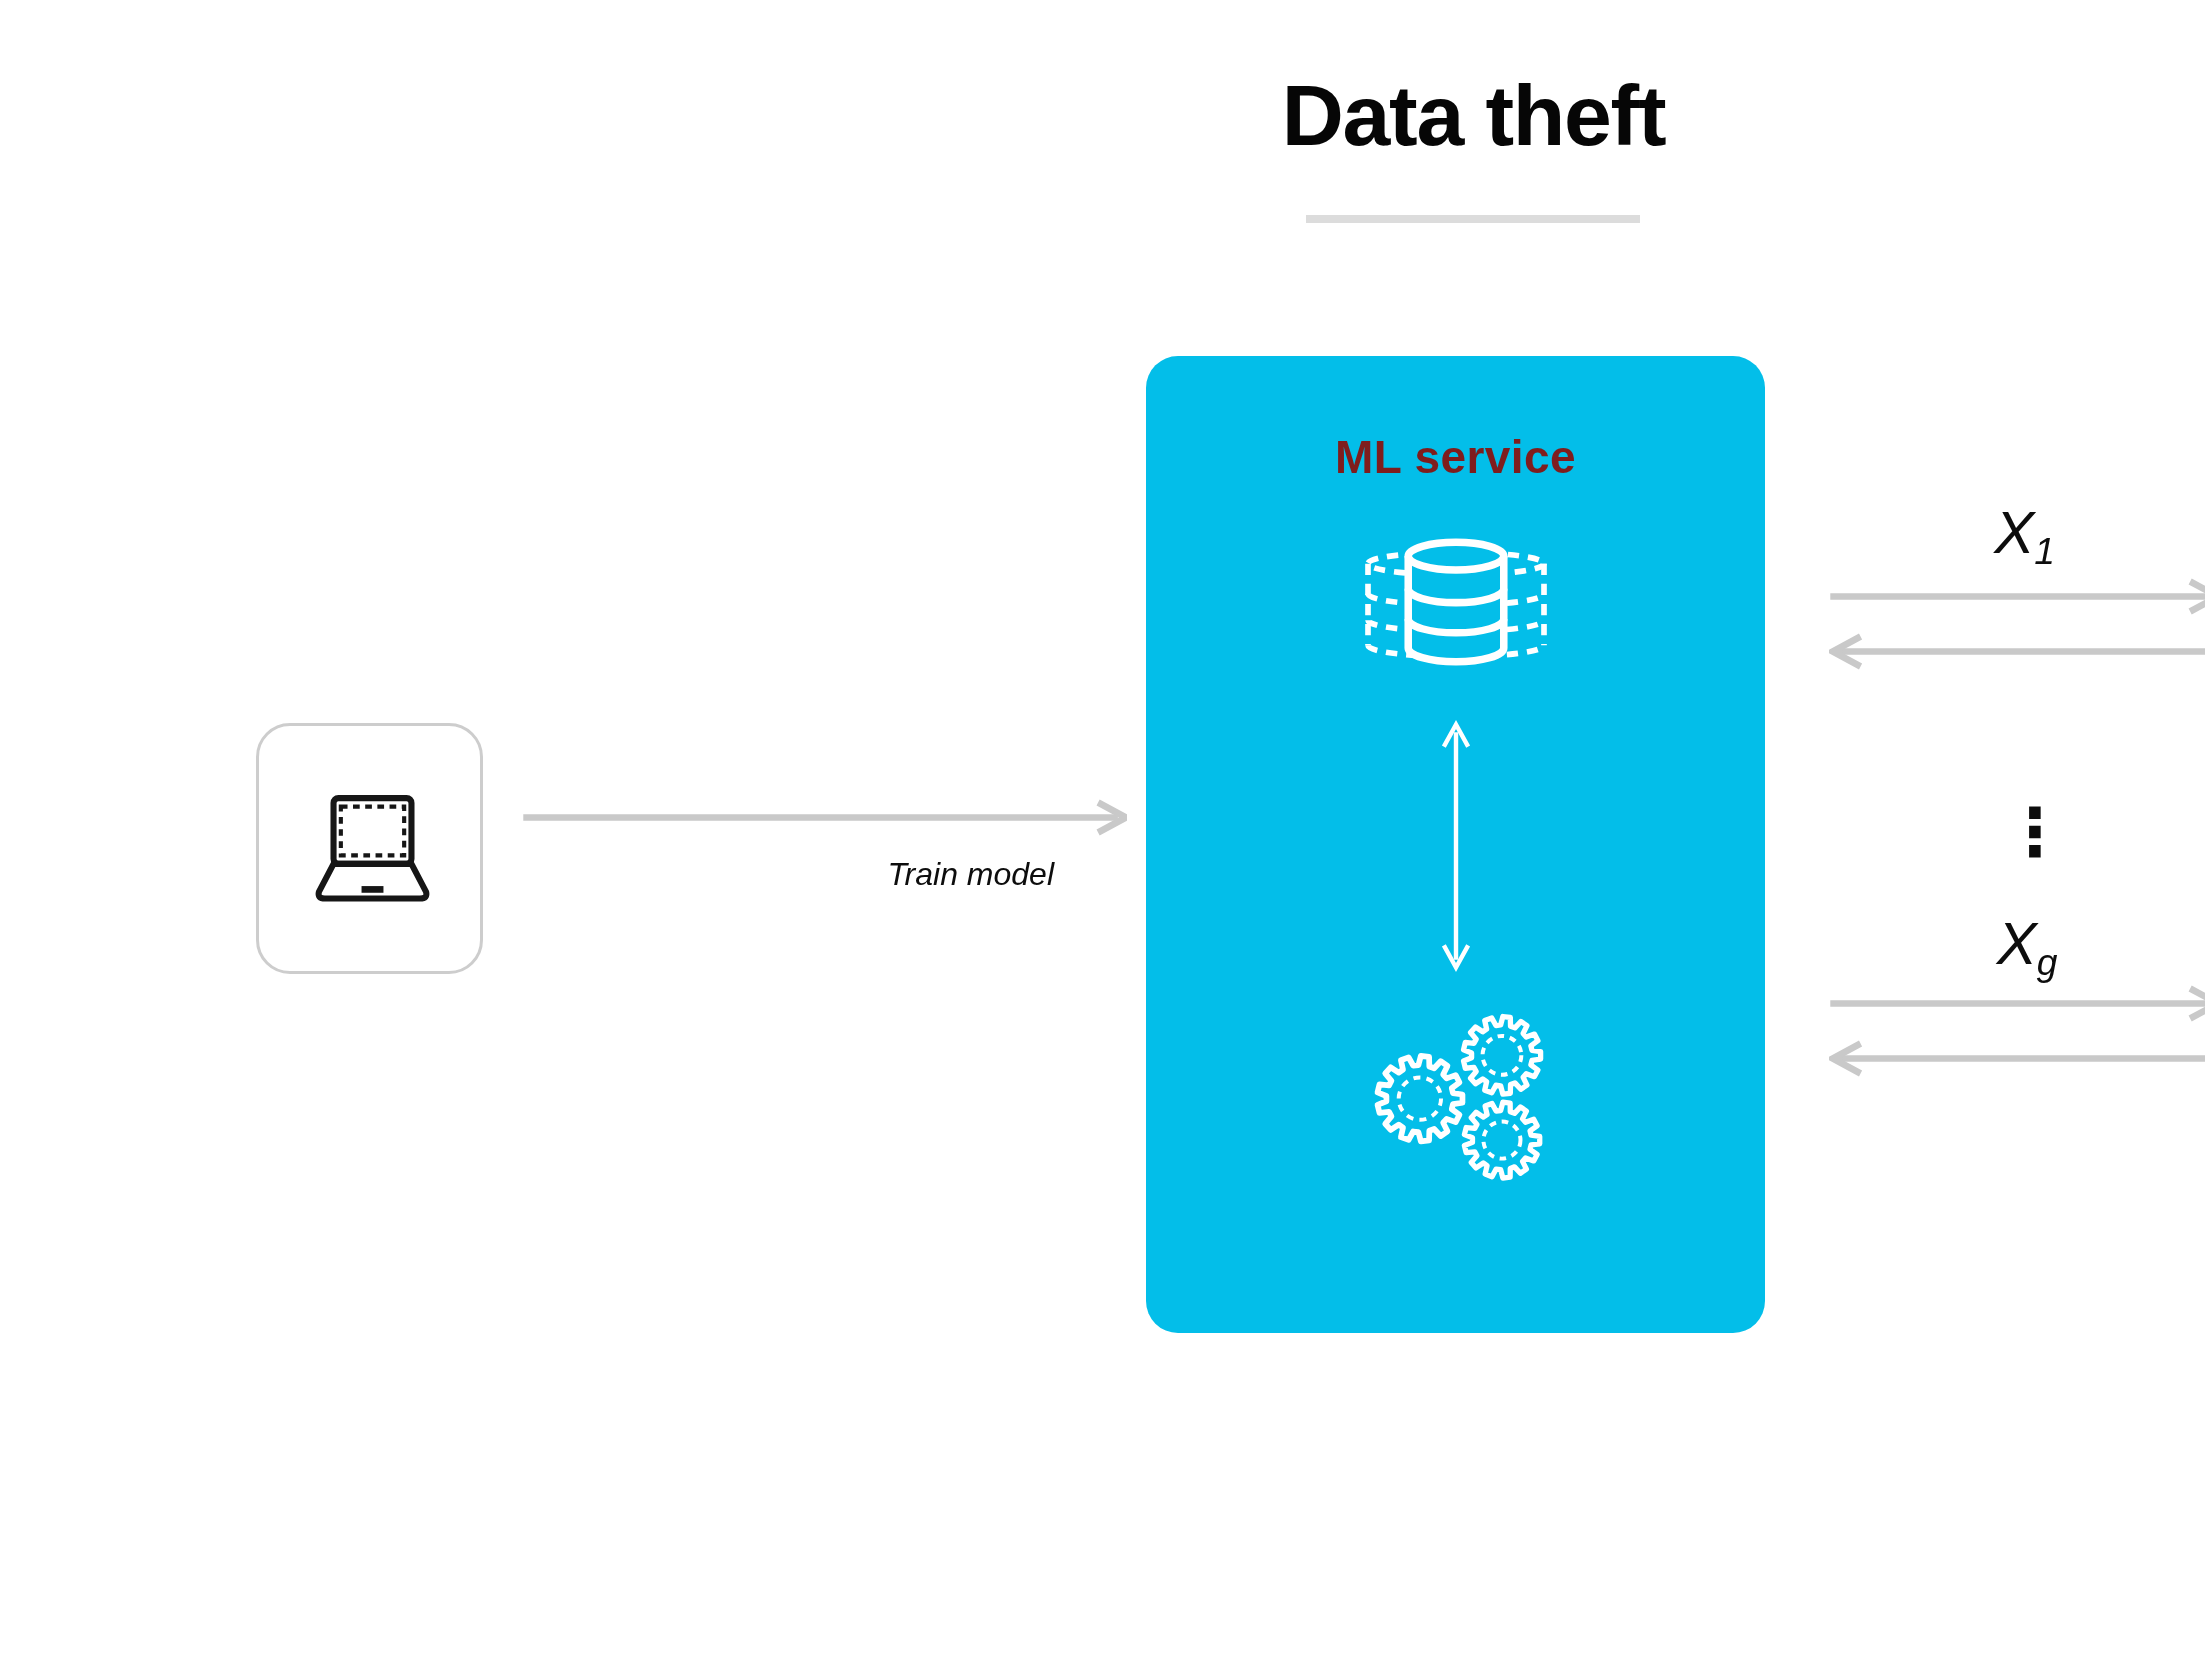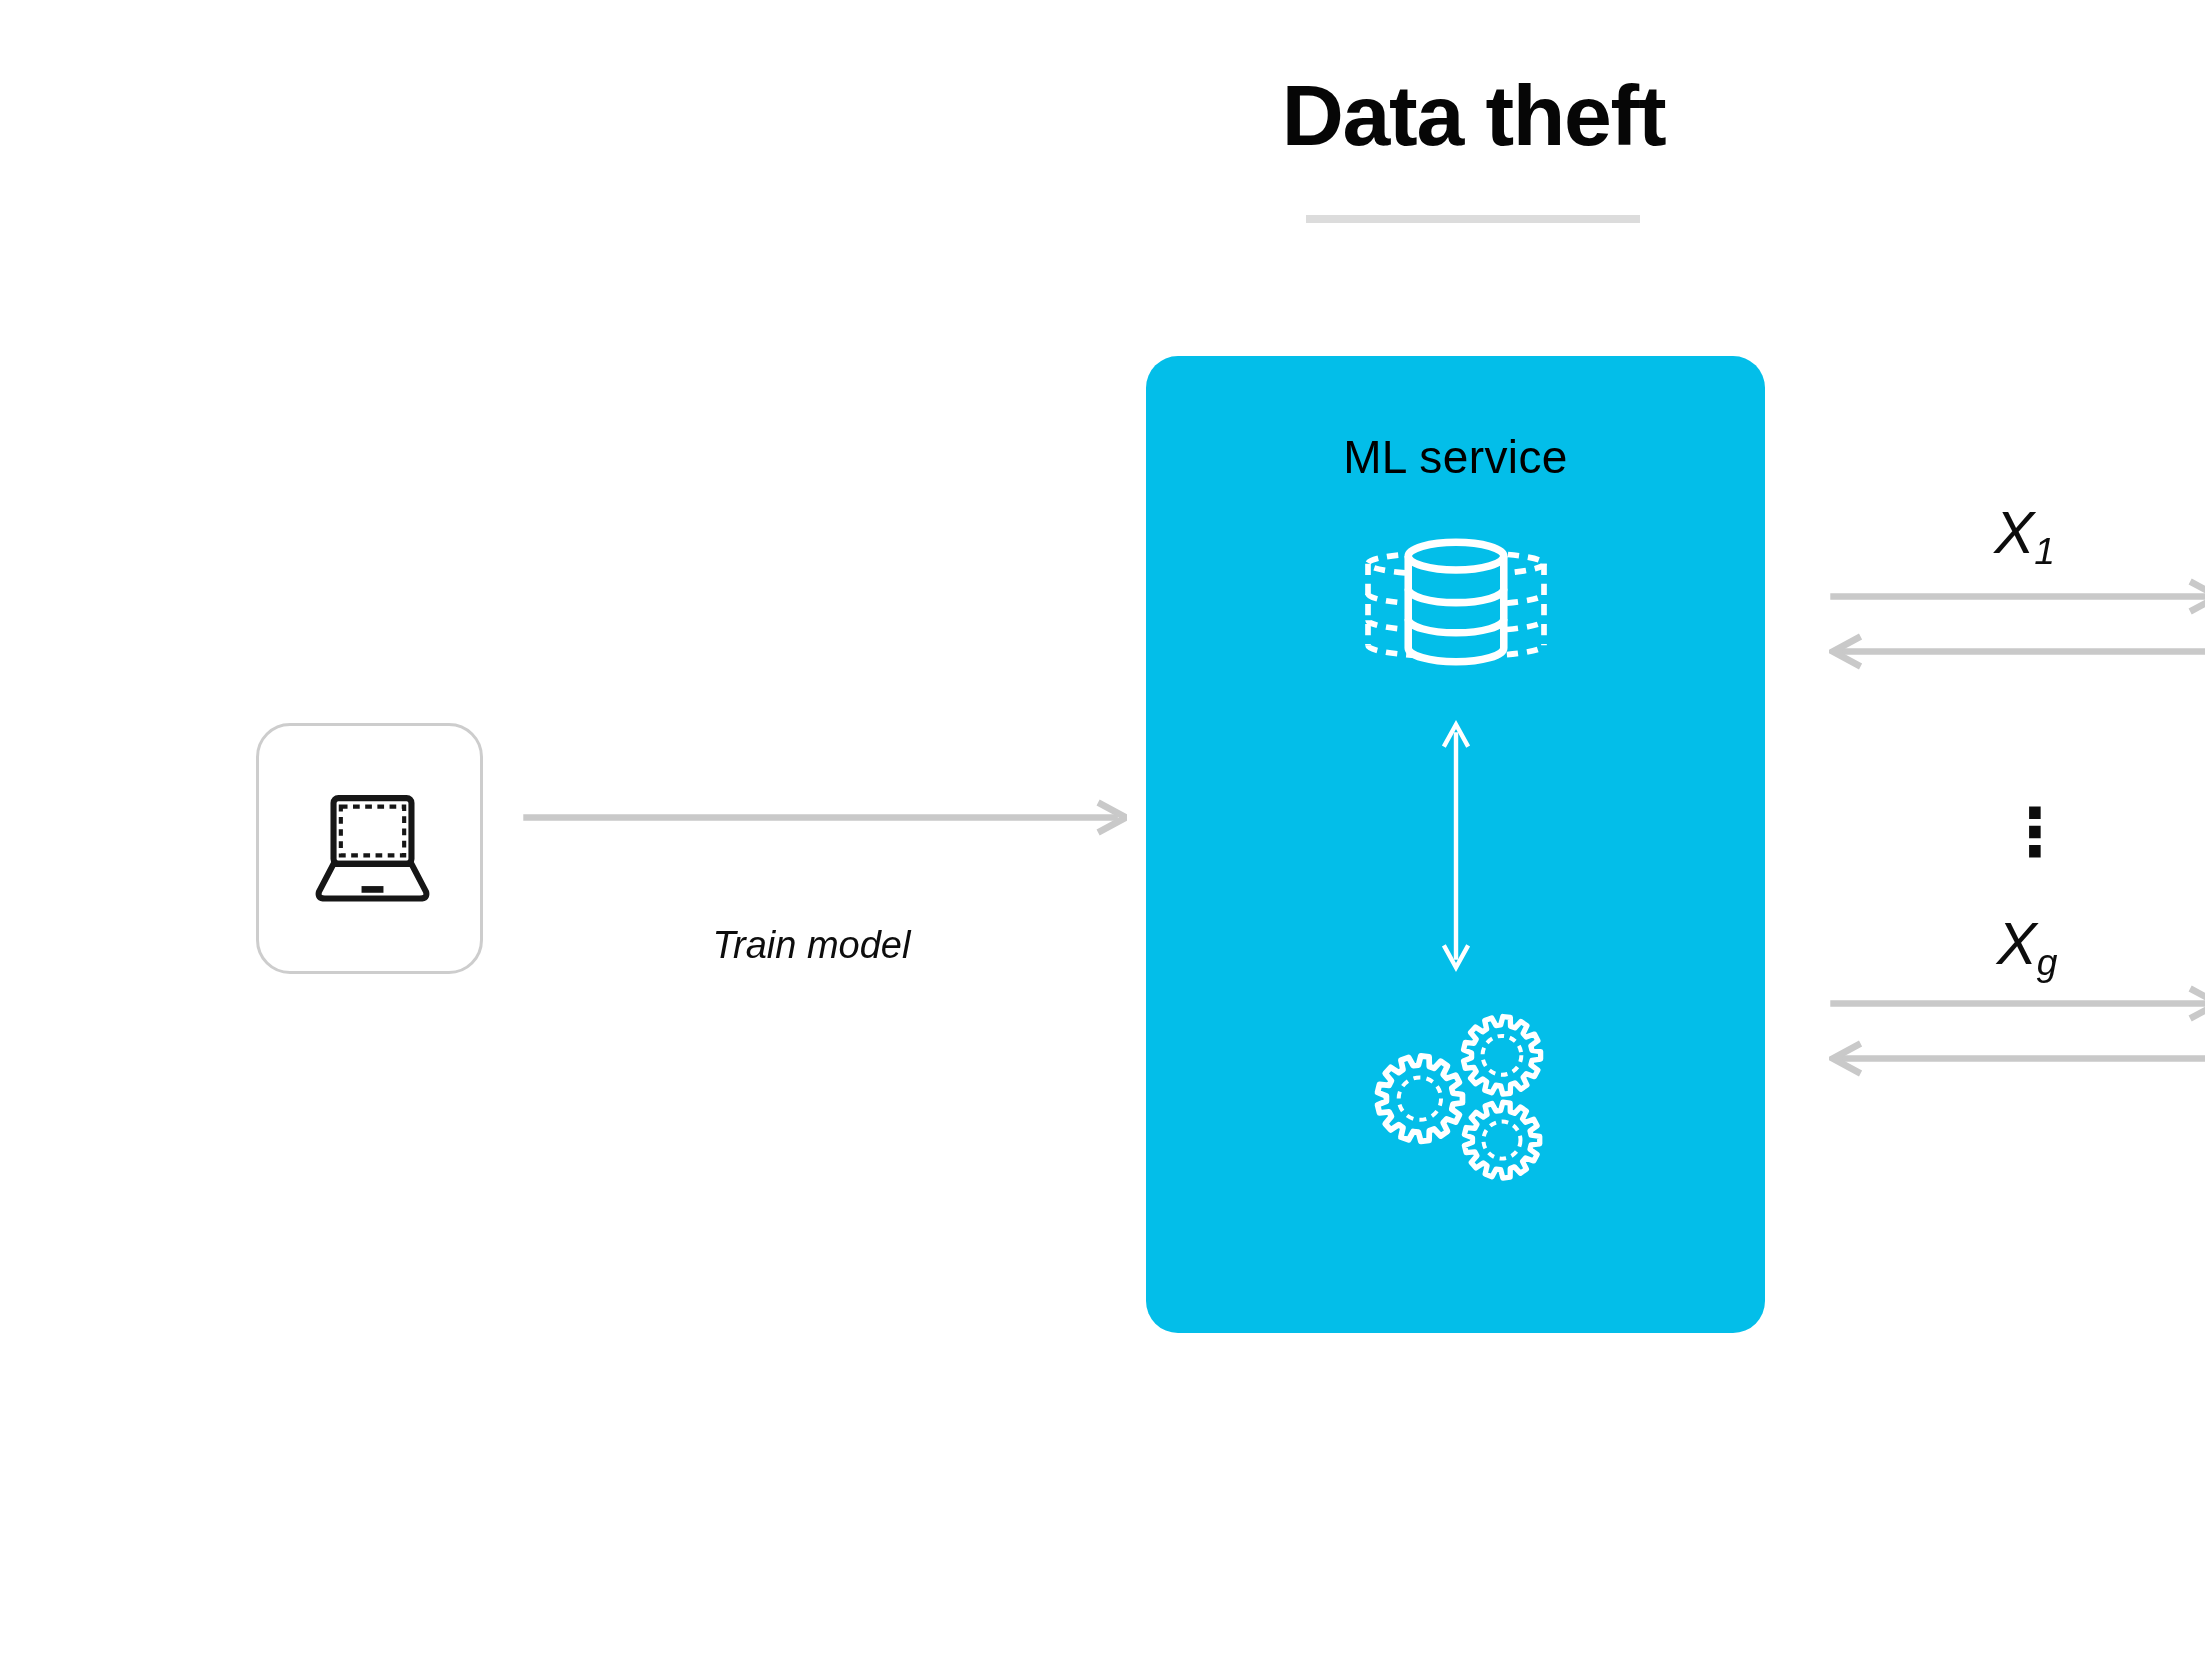--- a/index.html
+++ b/index.html
@@ -13,32 +13,32 @@
          letter-spacing:-1.3px;color:#060606;}
   .title-underline{left:1306px;top:215px;width:334px;height:7.5px;background:#DCDCDC;}
 
   
   .owner-box{left:256px;top:723px;width:227px;height:251px;border:3.5px solid #CDCDCD;
              border-radius:34px;background:#fff;box-sizing:border-box;}
   .owner-label{left:198px;top:988px;width:344px;font-size:44px;font-weight:700;color:#0d0d0d;}
 
   
   .ml-box{left:1146px;top:356px;width:619px;height:977px;background:#03BEE9;border-radius:32px;}
-  .ml-label{left:0;right:0;top:74px;font-size:46px;font-weight:400;color:#000000;letter-spacing:0.4px;}
+  .ml-label{left:0;right:0;top:74px;font-size:46px;font-weight:700;color:#7f1d1d;letter-spacing:0.4px;}
 
   
   .math{font-style:italic;color:#0d0d0d;font-size:60px;font-weight:400;}
   .math sub{font-size:0.62em;vertical-align:-0.30em;font-style:italic;}
   .lbl-x1{left:1910px;top:498px;width:229px;}
   .lbl-fx1{left:1910px;top:677px;width:256px;}
   .lbl-dots{left:2002px;top:789px;width:44px;font-size:66px;font-weight:700;
             font-family:"DejaVu Sans", sans-serif;color:#0d0d0d;line-height:88px;}
   .lbl-xg{left:1910px;top:909px;width:234px;}
   .lbl-fxg{left:1914px;top:1083px;width:256px;}
-  .lbl-train{left:569px;top:924px;width:485px;font-size:38px;font-style:italic;color:#0d0d0d;}
+  .lbl-train{left:569px;top:856px;width:485px;font-size:32px;font-style:italic;color:#0d0d0d;text-align:right;}
   .caption{left:864px;top:1459px;width:1217px;font-size:66px;font-style:italic;color:#101010;}
 
   svg{display:block;}
   .stroke-gray{stroke:#C9C9C9;fill:none;}
   .stroke-white{stroke:#ffffff;fill:none;}
   .stroke-black{stroke:#161616;fill:none;}
 </style>
 </head>
 <body>
 

